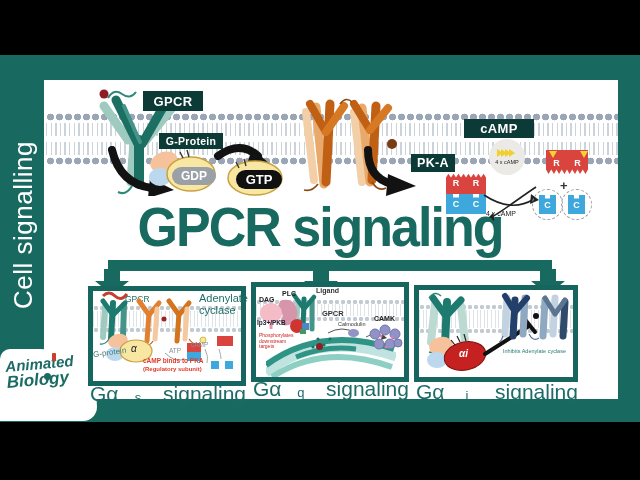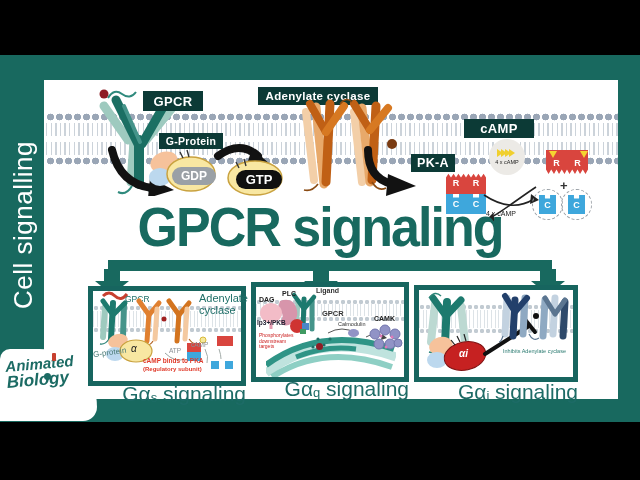--- a/index.html
+++ b/index.html
@@ -17,21 +17,21 @@
   .pmem-tails{background-image:repeating-linear-gradient(90deg,#dde3e7 0 1px,rgba(0,0,0,0) 1px 3.6px);}
   .sq{display:flex;align-items:center;justify-content:center;color:#fff;font-weight:bold;font-size:9px;}
   .sqR{background:#d9453e;clip-path:polygon(0 25%,12% 8%,25% 25%,38% 8%,50% 25%,62% 8%,75% 25%,88% 8%,100% 25%,100% 100%,0 100%);}
   .sqRb{background:#d9453e;clip-path:polygon(0 0,100% 0,100% 75%,88% 92%,75% 75%,62% 92%,50% 75%,38% 92%,25% 75%,12% 92%,0 75%);}
   .sqC{background:#3ea7dc;clip-path:polygon(0 0,35% 0,35% 18%,65% 18%,65% 0,100% 0,100% 100%,0 100%);}
   .burst{border:1.5px dashed #9aa0a6;border-radius:50%;display:flex;align-items:center;justify-content:center;}
   .chev{width:0;height:0;border-left:6px solid #f0cf2e;border-top:4px solid rgba(0,0,0,0);
         border-bottom:4px solid rgba(0,0,0,0);margin-left:-2px;}
   .tri-dn{width:0;height:0;border-left:17px solid rgba(0,0,0,0);border-right:17px solid rgba(0,0,0,0);
           border-top:14px solid #18695f;}
-  .cap{color:#1d6b66;font-size:21px;display:flex;align-items:flex-end;justify-content:flex-end;white-space:pre;}
+  .cap{color:#1d6b66;font-size:21px;display:flex;align-items:flex-end;justify-content:space-between;white-space:pre;}
   .cap .sub{font-size:13px;position:relative;top:-1px;}
   .panel{border:5px solid #17655f;background:#fff;box-sizing:border-box;}
   .tinytxt{color:#1f6f68;line-height:1.05;}
 </style>
 </head>
 <body>
 
 <div id="stage">
 
   <div class="abs" style="left:0;top:0;width:640px;height:55px;background:#000;"></div>
@@ -68,23 +68,20 @@
     <path d="M24,16 q6,-10 14,-4 t14,-2" stroke="#2f8a7d" stroke-width="2" fill="none"></path>
     <path d="M48,104 q-6,10 -14,6" stroke="#2f8a7d" stroke-width="2" fill="none"></path>
     <path d="M60,104 q8,10 16,4" stroke="#2f8a7d" stroke-width="2" fill="none"></path>
     <circle cx="20" cy="12" r="4.5" fill="#8e1d25"></circle>
   </svg>
 
   <div class="abs lbl" style="left:143px;top:91px;width:60px;height:20px;font-size:13px;">
     <span>GPCR</span>
   </div>
 
-  <div class="abs lbl" style="left:258px;top:87px;width:120px;height:18px;font-size:11.5px;">
-    <span>Adenylate cyclase</span>
-  </div>
 
   <svg class="abs" style="left:296px;top:92px;" width="102" height="105" viewBox="0 0 102 105">
     <path d="M10,20 L18,88" stroke="#f3cfa8" stroke-width="8" stroke-linecap="round" fill="none"></path>
     <path d="M20,15 L28,92" stroke="#e8a96a" stroke-width="9" stroke-linecap="round" fill="none"></path>
     <path d="M34,12 L30,90" stroke="#c06015" stroke-width="9" stroke-linecap="round" fill="none"></path>
     <path d="M30,40 L14,12" stroke="#c06015" stroke-width="8" stroke-linecap="round" fill="none"></path>
     <path d="M30,40 L48,14" stroke="#d77922" stroke-width="8" stroke-linecap="round" fill="none"></path>
     <path d="M58,20 L66,90" stroke="#f3cfa8" stroke-width="8" stroke-linecap="round" fill="none"></path>
     <path d="M66,16 L74,90" stroke="#e8a96a" stroke-width="9" stroke-linecap="round" fill="none"></path>
     <path d="M80,14 L76,88" stroke="#c06015" stroke-width="9" stroke-linecap="round" fill="none"></path>

